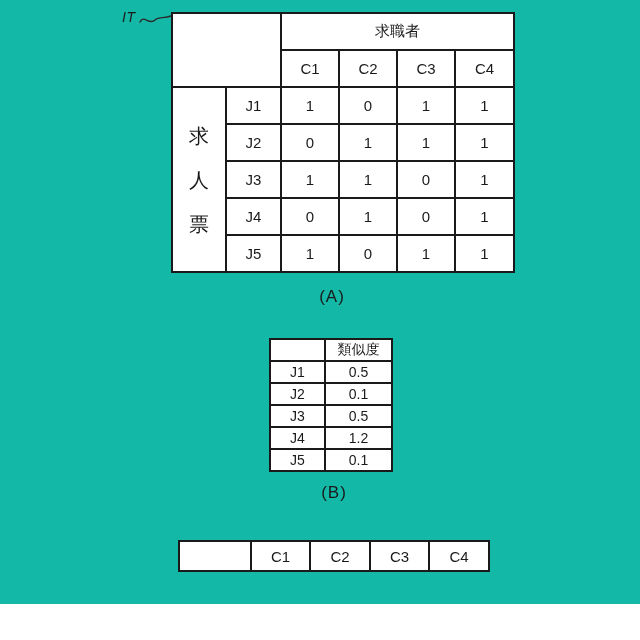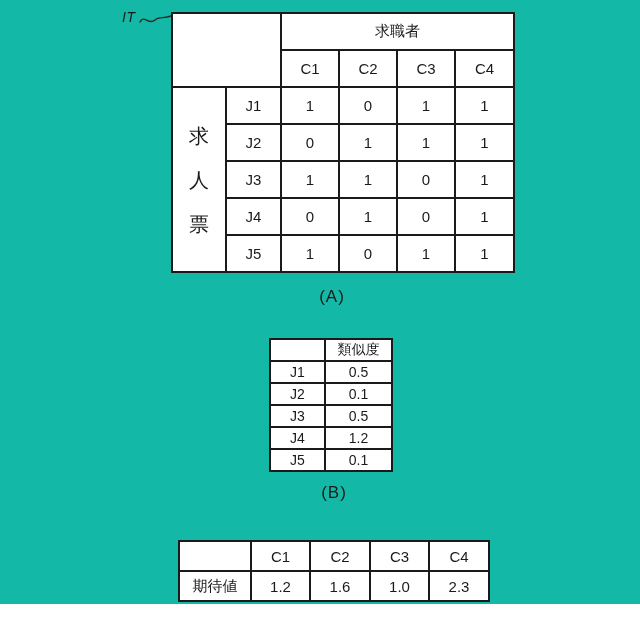--- a/index.html
+++ b/index.html
@@ -203,24 +203,17 @@
         <col style="width:60px">
     </colgroup>
     <tbody>
         <tr>
       <td></td>
       <td>C1</td>
       <td>C2</td>
       <td>C3</td>
       <td>C4</td>
     </tr>
-    <tr>
-      <td>期待値</td>
-      <td>1.2</td>
-      <td>1.6</td>
-      <td>1.0</td>
-      <td>2.3</td>
-    </tr>
   </tbody>
     </table>
   <div class="caption cap-c">(C)</div>
 
 </div>
 
 </body></html>

